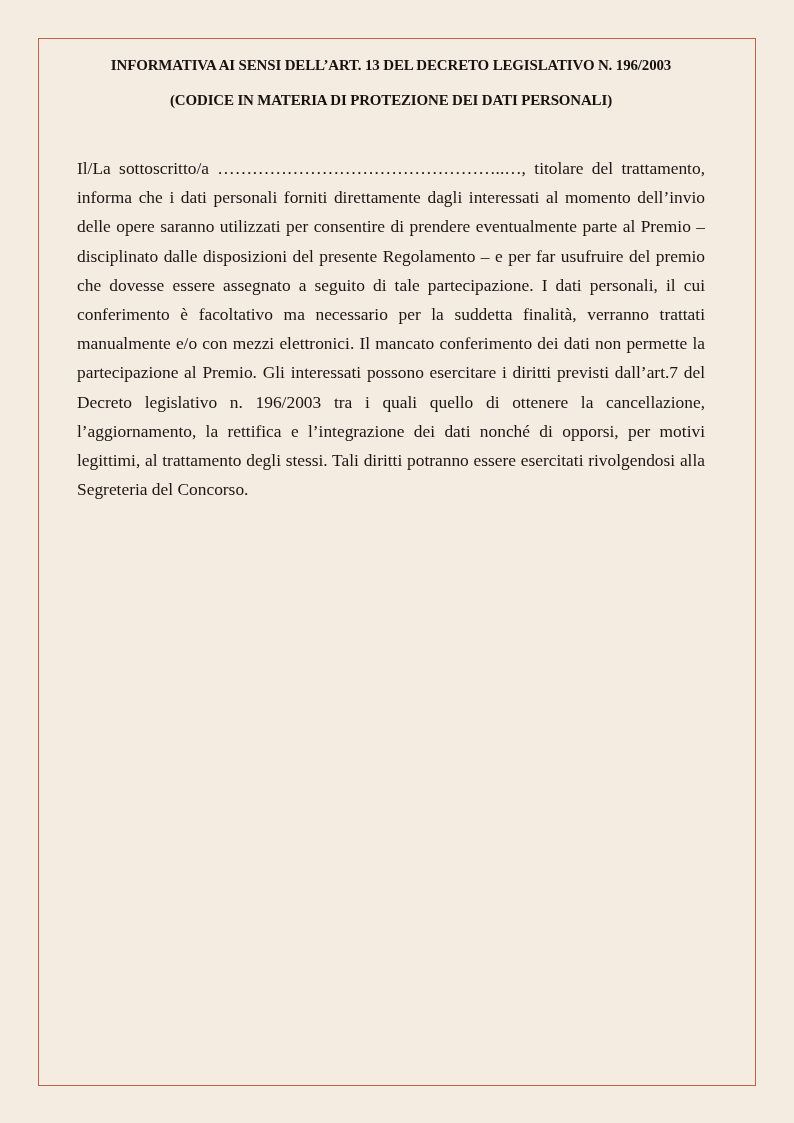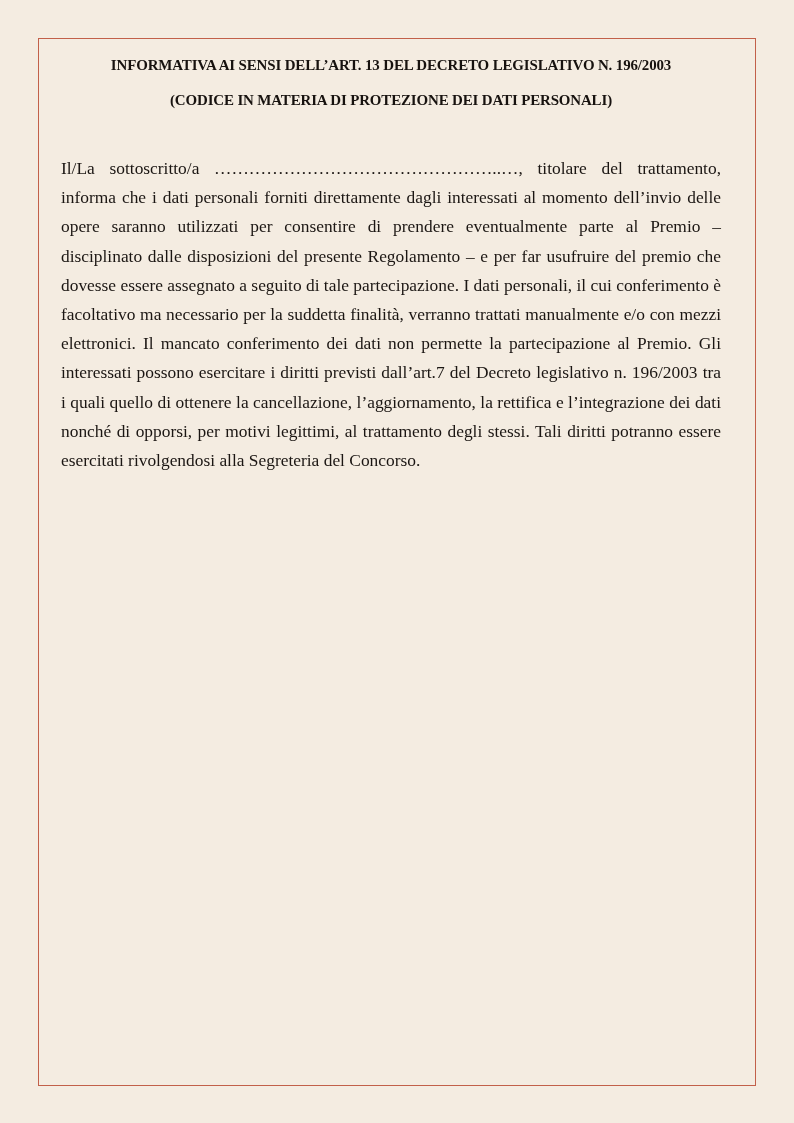--- a/index.html
+++ b/index.html
@@ -65,21 +65,21 @@
     margin-top: 42px;
     padding: 0 2px;
   }
 
   .body-par {
     text-align: justify;
     text-justify: inter-word;
     font-size: 17.4px;
     line-height: 29.2px;
     color: #1b1613;
-    margin: 0;
+    margin: 16px;
     hyphens: none;
   }
 
   .tail-space {
     display: block;
     height: 560px;
   }
 </style>
 </head>
 <body>

